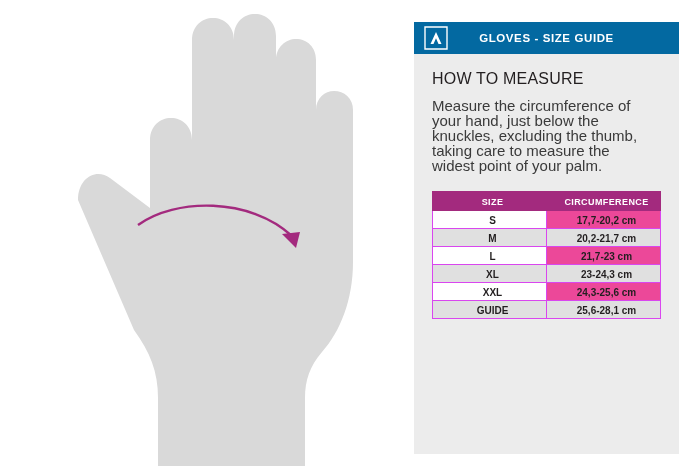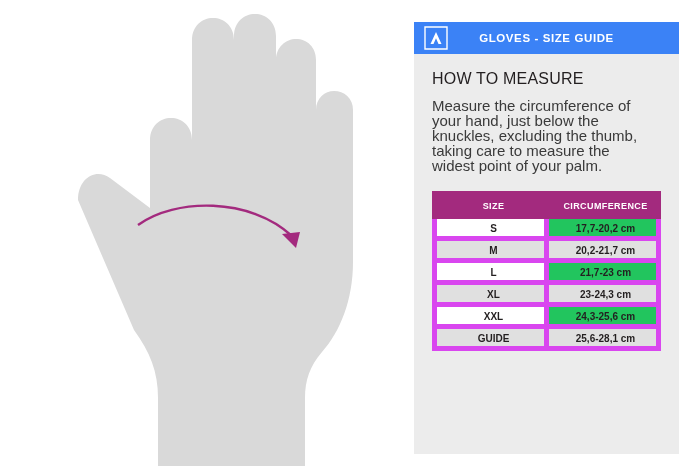--- a/index.html
+++ b/index.html
@@ -38,21 +38,21 @@
     left: 414px;
     top: 22px;
     width: 265px;
     height: 432px;
     background: #ececec;
   }
 
   .panel-header {
     position: relative;
     height: 32px;
-    background: #3b82f6;
+    background: #0369a1;
     display: flex;
     align-items: center;
   }
   .panel-logo {
     position: absolute;
     left: 8px;
     top: 2px;
     width: 28px;
     height: 28px;
   }
@@ -87,21 +87,21 @@
 
   
   .size-table {
     margin: 18px 0 0 0;
     border-collapse: collapse;
     width: 229px;
     table-layout: fixed;
   }
   .size-table th,
   .size-table td {
-    border: 5px solid #d946ef;
+    border: 1px solid #d946ef;
     text-align: center;
     font-size: 10px;
     font-weight: bold;
     color: #231f20;
     height: 16px;
     padding: 1px 0 0 6px;
     font-family: "Liberation Sans", sans-serif;
   }
   .size-table th {
     background: #a32a7e;
@@ -109,21 +109,21 @@
     font-size: 9px;
     letter-spacing: 0.4px;
     height: 17px;
     border-color: #a32a7e;
   }
   .size-table td.size-col {
     width: 78px;
     background: #ffffff;
   }
   .size-table td.circ-col {
-    background: #22c55e;
+    background: #ec4899;
   }
   .size-table tr.alt td {
     background: #e0e0e0;
   }
 </style>
 </head>
 <body>
 
 <div class="page">
 

